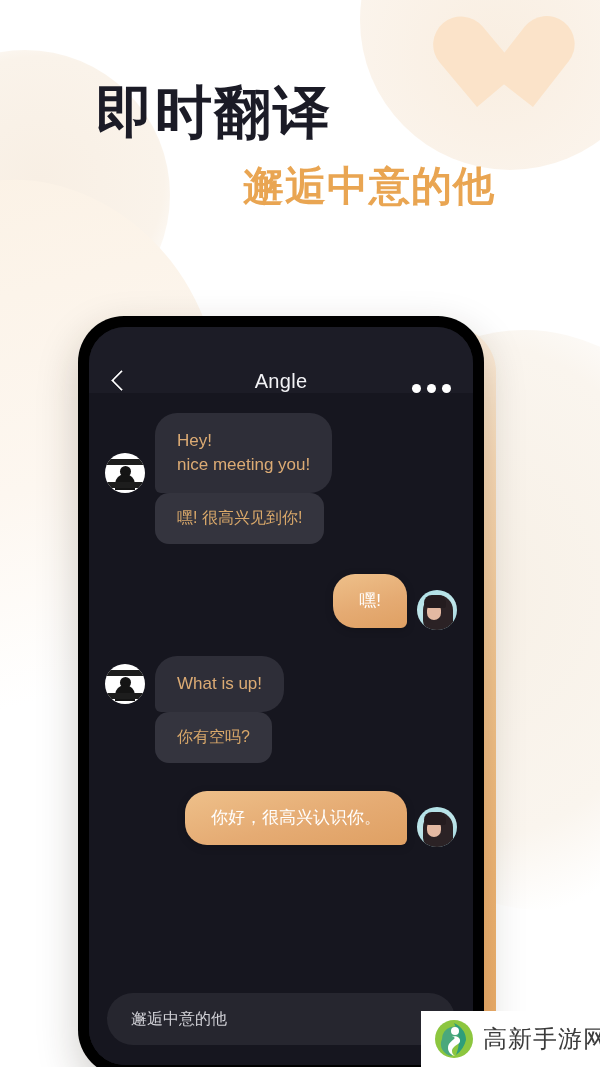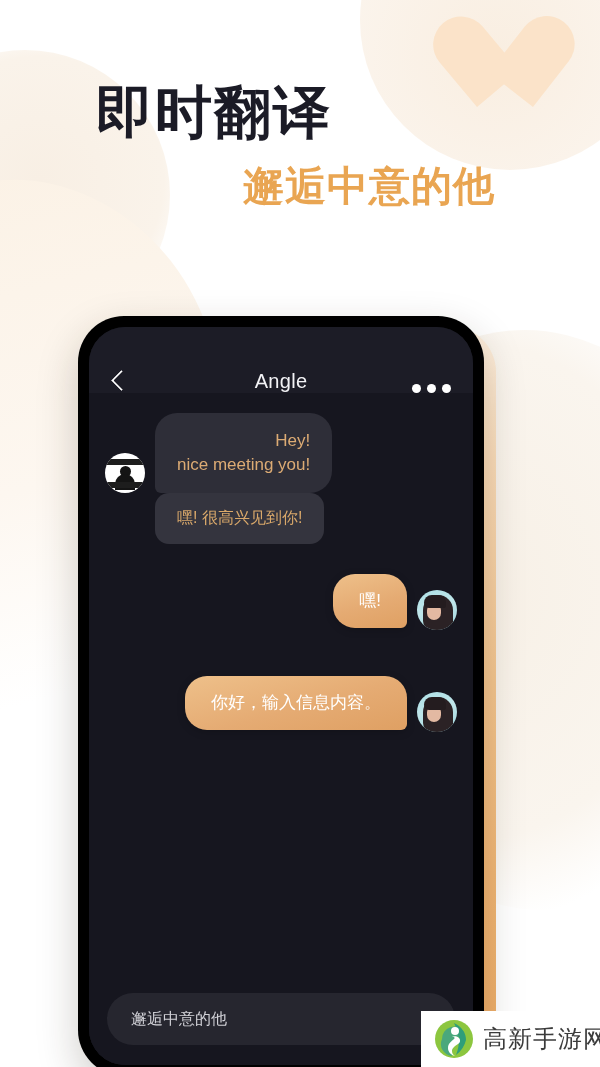--- a/index.html
+++ b/index.html
@@ -235,21 +235,21 @@
   }
   .avatar.me .fringe {
     position:absolute;
     left:7px; top:5px;
     width:22px; height:13px;
     border-radius:12px 12px 4px 8px;
     background:#241c1f;
   }
 
   .col { display:flex; flex-direction:column; }
-  .col.in  { align-items:flex-start; margin-left:10px;text-align:right; }
+  .col.in  { align-items:flex-start; margin-left:10px; }
   .col.out { align-items:flex-end;  margin-right:10px; }
 
   .bubble {
     border-radius:22px;
     padding:16px 22px;
     font-size:17px;
     line-height:1.42;
     max-width:264px;
     word-break:break-word;
   }
@@ -371,26 +371,38 @@
           </div>
           <div class="avatar me">
             <div class="hair"></div>
             <div class="face"></div>
             <div class="fringe"></div>
           </div>
         </div>
 
         <div class="spacer-b"></div>
 
+        <div class="row in">
+          <div class="avatar them small">
+            <div class="band-top"></div>
+            <div class="head"></div>
+            <div class="body"></div>
+            <div class="band-bot"></div>
+          </div>
+          <div class="col in">
+            <div class="bubble in-main">What is up!</div>
+            <div class="bubble in-trans">你有空吗?</div>
+          </div>
+        </div>
 
         <div class="spacer-c"></div>
 
         <div class="row out">
           <div class="col out">
-            <div class="bubble out-main">你好，输入信息内容。</div>
+            <div class="bubble out-main">你好，很高兴认识你。</div>
           </div>
           <div class="avatar me">
             <div class="hair"></div>
             <div class="face"></div>
             <div class="fringe"></div>
           </div>
         </div>
 
       </div>
 

